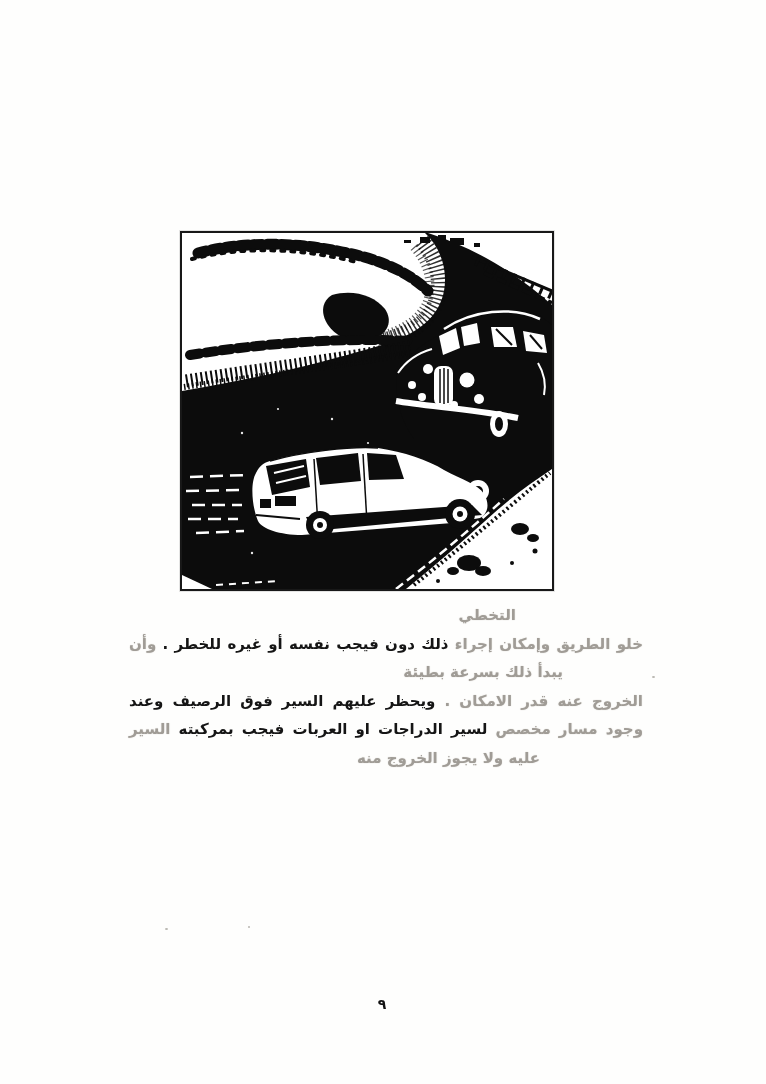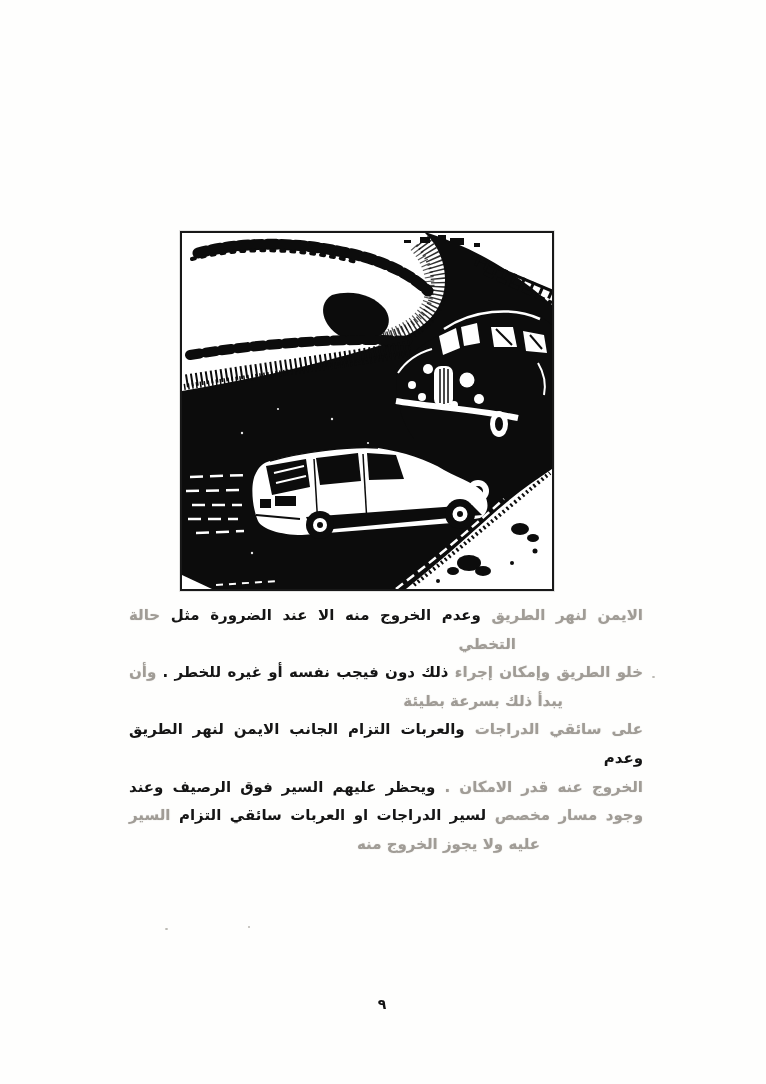--- a/index.html
+++ b/index.html
@@ -171,54 +171,45 @@
           <path d="M10,272 L60,272"></path>
           <path d="M6,286 L56,286"></path>
           <path d="M14,300 L62,298"></path>
         </g>
       </g>
     </svg>
   </div>
 
   <div class="textblock">
 
-    <div class="tline">
-      <span class="seg f">الايمن لنهر الطريق</span>
-      <span class="seg d">وعدم الخروج منه الا عند الضرورة مثل</span>
-      <span class="seg f">حالة</span>
-    </div>
 
     <div class="tline short pr-a">
       <span class="seg f">التخطي</span>
     </div>
 
 
     <div class="tline">
       <span class="seg f">خلو الطريق وإمكان إجراء</span>
       <span class="seg d">ذلك دون فيجب نفسه أو غيره للخطر .</span>
       <span class="seg f">وأن</span>
     </div>
 
     <div class="tline short pr-b">
       <span class="seg f">يبدأ ذلك بسرعة بطيئة</span>
     </div>
 
-    <div class="tline">
-      <span class="seg f">على سائقي الدراجات</span>
-      <span class="seg d">والعربات التزام الجانب الايمن لنهر الطريق وعدم</span>
-    </div>
 
     <div class="tline">
       <span class="seg f">الخروج عنه قدر الامكان .</span>
       <span class="seg d">ويحظر عليهم السير فوق الرصيف وعند</span>
     </div>
 
     <div class="tline">
       <span class="seg f">وجود مسار مخصص</span>
-      <span class="seg d">لسير الدراجات او العربات سائقي التزام</span>
+      <span class="seg d">لسير الدراجات او العربات فيجب بمركبته</span>
       <span class="seg f">السير</span>
     </div>
 
     <div class="tline short pr-c">
       <span class="seg f">عليه ولا يجوز الخروج منه</span>
     </div>
 
   </div>
 
   <div class="pageno">٩</div>

